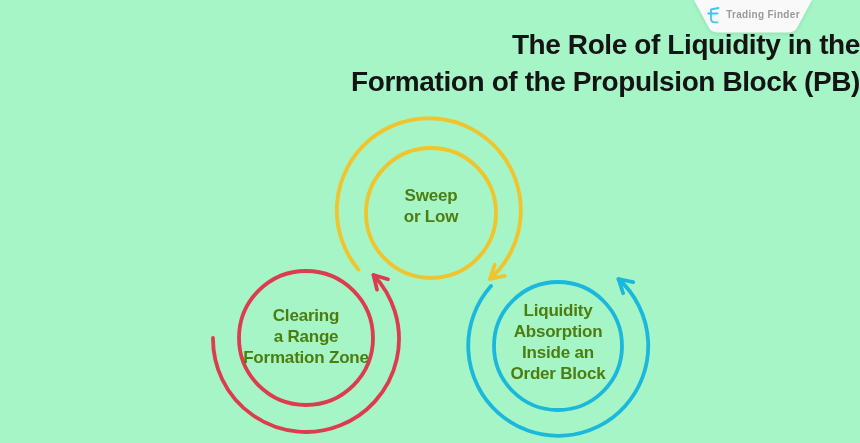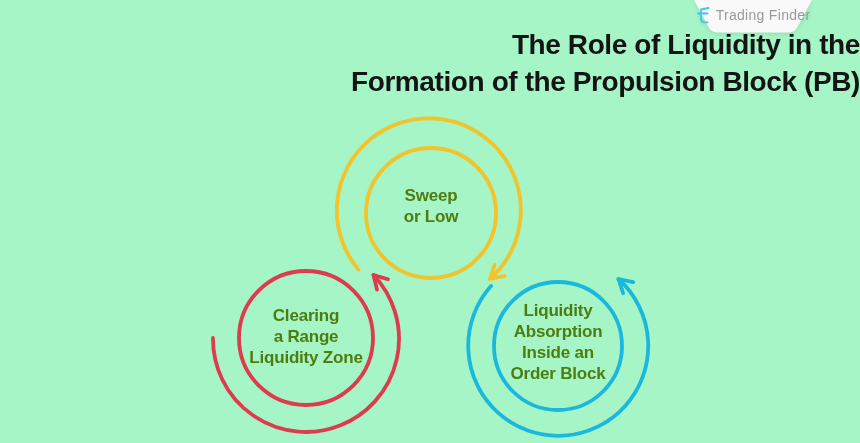--- a/index.html
+++ b/index.html
@@ -45,22 +45,22 @@
     position: absolute;
     inset: 0;
     display: flex;
     align-items: center;
     justify-content: center;
     gap: 5px;
     padding-bottom: 4px;
   }
   .logo-text {
     color: #9A9A9A;
-    font-size: 14px;
-    font-weight: 400;
+    font-size: 10px;
+    font-weight: 700;
     letter-spacing: 0.3px;
     white-space: nowrap;
   }
   
   .diagram-svg {
     position: absolute;
     top: 0;
     left: 0;
   }
   .node-label {
@@ -127,21 +127,21 @@
   </svg>
 
   <div class="node-label label-sweep">
     <span>Sweep</span>
     <span>or Low</span>
   </div>
 
   <div class="node-label label-clear">
     <span>Clearing</span>
     <span>a Range</span>
-    <span>Liquidity Zone</span>
+    <span>Formation Zone</span>
   </div>
 
   <div class="node-label label-absorb">
     <span>Liquidity</span>
     <span>Absorption</span>
     <span>Inside an</span>
     <span>Order Block</span>
   </div>
 
 </div>

